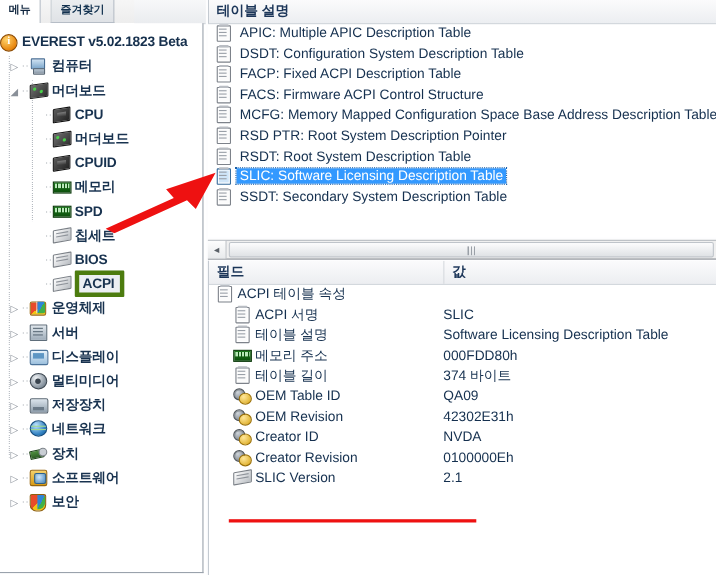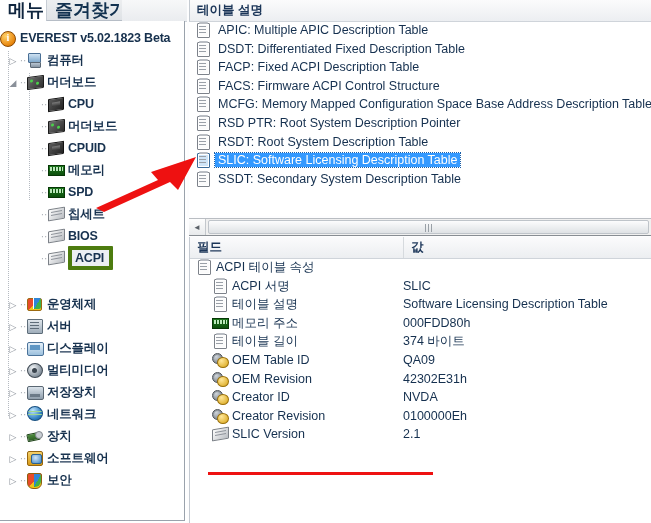--- a/index.html
+++ b/index.html
@@ -16,21 +16,21 @@
   #sidebar{
     position:absolute;left:0;top:0;width:187px;height:523px;
     background:#ffffff;
   }
   .tabstrip{
     position:absolute;left:0;top:0;width:187px;height:21px;
     background:linear-gradient(to bottom,#f6f6f6,#ededed);
   }
   .tab{
     position:absolute;top:0;height:21px;line-height:20px;
-    font-size:18px;font-weight:bold;color:#123a66;
+    font-size:10px;font-weight:bold;color:#123a66;
     padding:0 8px;box-sizing:border-box;white-space:nowrap;
   }
   .tab.active{
     left:0;background:#ffffff;
     border-right:1px solid #b6bdc6;
     color:#10263f;
   }
   .tab.inactive{
     left:46px;background:linear-gradient(to bottom,#eceef0,#dfe2e6);
     border-left:1px solid #c8ced5;border-right:1px solid #b6bdc6;
@@ -371,42 +371,42 @@
           <div class="node child" style="padding-left: 7px;"><span class="expander">▷</span><span class="dotline">··</span><span class="ico"><span class="ic-pc" style="display: block;"></span></span><span class="lbl">컴퓨터</span></div>
           <div class="node child" style="padding-left: 7px;"><span class="expander">◢</span><span class="dotline">··</span><span class="ico"><span class="ic-board" style="display: block;"></span></span><span class="lbl">머더보드</span></div>
           <div class="node child" style="padding-left: 28px;"><span class="expander">&nbsp;</span><span class="dotline">··</span><span class="ico"><span class="ic-cpu" style="display: block;"></span></span><span class="lbl">CPU</span></div>
           <div class="node child" style="padding-left: 28px;"><span class="expander">&nbsp;</span><span class="dotline">··</span><span class="ico"><span class="ic-board" style="display: block;"></span></span><span class="lbl">머더보드</span></div>
           <div class="node child" style="padding-left: 28px;"><span class="expander">&nbsp;</span><span class="dotline">··</span><span class="ico"><span class="ic-cpu" style="display: block;"></span></span><span class="lbl">CPUID</span></div>
           <div class="node child" style="padding-left: 28px;"><span class="expander">&nbsp;</span><span class="dotline">··</span><span class="ico"><span class="ic-ram" style="display: block;"></span></span><span class="lbl">메모리</span></div>
           <div class="node child" style="padding-left: 28px;"><span class="expander">&nbsp;</span><span class="dotline">··</span><span class="ico"><span class="ic-ram" style="display: block;"></span></span><span class="lbl">SPD</span></div>
           <div class="node child" style="padding-left: 28px;"><span class="expander">&nbsp;</span><span class="dotline">··</span><span class="ico"><span class="ic-chip" style="display: block;"></span></span><span class="lbl">칩세트</span></div>
           <div class="node child" style="padding-left: 28px;"><span class="expander">&nbsp;</span><span class="dotline">··</span><span class="ico"><span class="ic-chip" style="display: block;"></span></span><span class="lbl">BIOS</span></div>
           <div class="node child sel" style="padding-left: 28px;"><span class="expander">&nbsp;</span><span class="dotline">··</span><span class="ico"><span class="ic-chip" style="display: block;"></span></span><span class="lbl">ACPI</span></div>
-          <div class="node child" style="padding-left: 7px; margin-top: 24px;"><span class="expander">▷</span><span class="dotline">··</span><span class="ico"><span class="ic-win" style="display: block;"></span></span><span class="lbl">운영체제</span></div>
+          <div class="node child" style="padding-left: 7px;"><span class="expander">▷</span><span class="dotline">··</span><span class="ico"><span class="ic-win" style="display: block;"></span></span><span class="lbl">운영체제</span></div>
           <div class="node child" style="padding-left: 7px;"><span class="expander">▷</span><span class="dotline">··</span><span class="ico"><span class="ic-server" style="display: block;"></span></span><span class="lbl">서버</span></div>
           <div class="node child" style="padding-left: 7px;"><span class="expander">▷</span><span class="dotline">··</span><span class="ico"><span class="ic-display" style="display: block;"></span></span><span class="lbl">디스플레이</span></div>
           <div class="node child" style="padding-left: 7px;"><span class="expander">▷</span><span class="dotline">··</span><span class="ico"><span class="ic-multi" style="display: block;"></span></span><span class="lbl">멀티미디어</span></div>
           <div class="node child" style="padding-left: 7px;"><span class="expander">▷</span><span class="dotline">··</span><span class="ico"><span class="ic-storage" style="display: block;"></span></span><span class="lbl">저장장치</span></div>
           <div class="node child" style="padding-left: 7px;"><span class="expander">▷</span><span class="dotline">··</span><span class="ico"><span class="ic-net" style="display: block;"></span></span><span class="lbl">네트워크</span></div>
           <div class="node child" style="padding-left: 7px;"><span class="expander">▷</span><span class="dotline">··</span><span class="ico"><span class="ic-device" style="display: block;"></span></span><span class="lbl">장치</span></div>
           <div class="node child" style="padding-left: 7px;"><span class="expander">▷</span><span class="dotline">··</span><span class="ico"><span class="ic-soft" style="display: block;"></span></span><span class="lbl">소프트웨어</span></div>
           <div class="node child" style="padding-left: 7px;"><span class="expander">▷</span><span class="dotline">··</span><span class="ico"><span class="ic-shield" style="display: block;"></span></span><span class="lbl">보안</span></div>
         </div>
     </div>
   </div>
 
   <div id="right">
 
     <div id="toplist">
       <div class="hdrrow">
         <div class="hdrcell" style="left:0;width:462px;">테이블 설명</div>
       </div>
       <div class="rows" id="listrows">
           <div class="lrow"><span class="ico"><span class="ic-note" style="display: block;"></span></span><span class="txt">APIC: Multiple APIC Description Table</span></div>
-          <div class="lrow"><span class="ico"><span class="ic-note" style="display: block;"></span></span><span class="txt">DSDT: Differentiated Fixed Description Table</span></div>
+          <div class="lrow"><span class="ico"><span class="ic-note" style="display: block;"></span></span><span class="txt">DSDT: Configuration System Description Table</span></div>
           <div class="lrow"><span class="ico"><span class="ic-note" style="display: block;"></span></span><span class="txt">FACP: Fixed ACPI Description Table</span></div>
           <div class="lrow"><span class="ico"><span class="ic-note" style="display: block;"></span></span><span class="txt">FACS: Firmware ACPI Control Structure</span></div>
           <div class="lrow"><span class="ico"><span class="ic-note" style="display: block;"></span></span><span class="txt">MCFG: Memory Mapped Configuration Space Base Address Description Table</span></div>
           <div class="lrow"><span class="ico"><span class="ic-note" style="display: block;"></span></span><span class="txt">RSD PTR: Root System Description Pointer</span></div>
           <div class="lrow"><span class="ico"><span class="ic-note" style="display: block;"></span></span><span class="txt">RSDT: Root System Description Table</span></div>
           <div class="lrow selected"><span class="ico"><span class="ic-note blue" style="display: block;"></span></span><span class="txt">SLIC: Software Licensing Description Table</span></div>
           <div class="lrow"><span class="ico"><span class="ic-note" style="display: block;"></span></span><span class="txt">SSDT: Secondary System Description Table</span></div>
         </div>
     </div>
 

